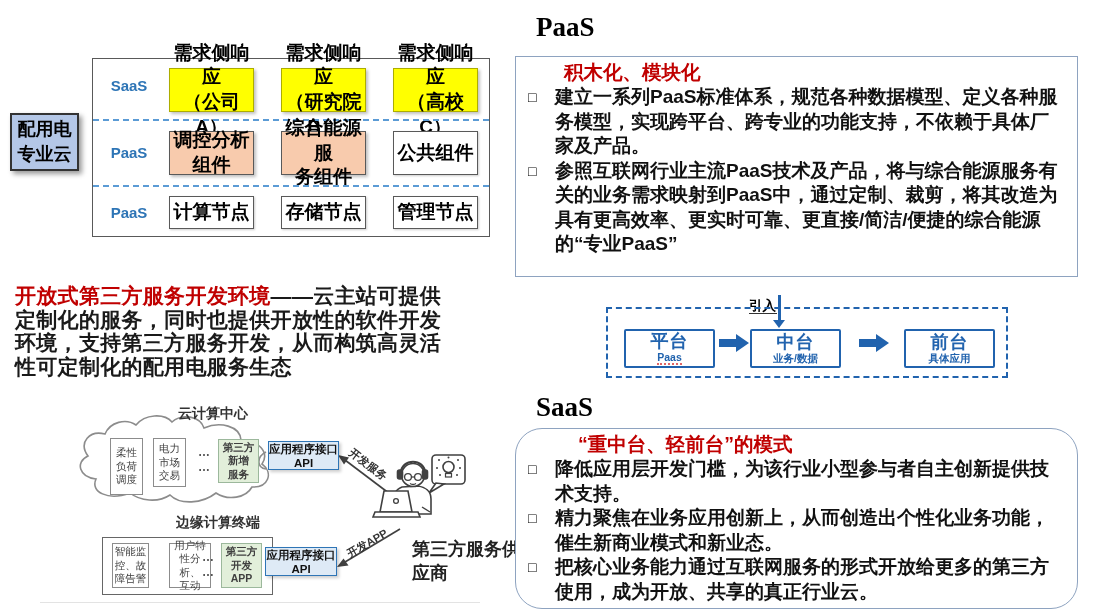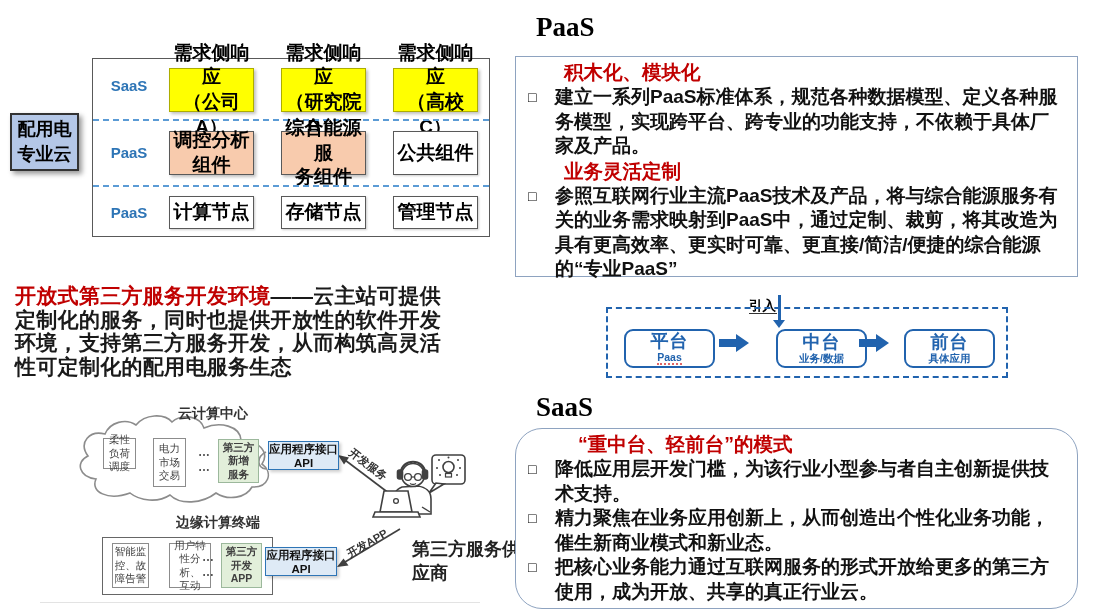--- a/index.html
+++ b/index.html
@@ -66,21 +66,21 @@
   .red-h { color:#C00000; font-weight:700; font-size:19.5px; line-height:25px;margin-left:36px; }
   .bullet { display:flex; }
   .bullet .marker { width:27px; flex:none; font-size:14px; padding-top:4px; color:#000; font-weight:700; }
   .bullet .btext { flex:1; font-size:19px; line-height:24.5px; font-weight:600; color:#111; }
   #saas-box .red-h { padding-left:14px; }
   #saas-box .btext { line-height:24.5px; }
 
   
   #flow { left:606px; top:307px; width:402px; height:71px; border:2px dashed #2163AE; }
   .fnode { position:absolute; top:20px; width:91px; height:39px; border:2.5px solid #2163AE;
-    border-radius:9px; background:#fff; display:flex; flex-direction:column;
+    border-radius:2px; background:#fff; display:flex; flex-direction:column;
     align-items:center; justify-content:center; }
   .fnode .ft { font-size:18px; font-weight:700; color:#2163AE; line-height:19px; letter-spacing:1px; }
   .fnode .fs { font-size:10.5px; font-weight:700; color:#2163AE; line-height:12px; }
   .fnode .fs.spell { border-bottom:2px dotted #e06666; }
   .block-arrow { position:absolute; top:333px; }
   #intro-label { left:749px; top:297px; font-size:13.5px; font-weight:700; color:#000; }
   #intro-underline { left:749px; top:313px; width:28px; border-top:1.5px solid #333; }
   #intro-arrow-line { left:778px; top:295px; width:3px; height:26px; background:#2163AE; }
   #intro-arrow-head { left:773px; top:320px; width:0; height:0;
     border-left:6.5px solid transparent; border-right:6.5px solid transparent;
@@ -175,21 +175,21 @@
       </g>
       <g fill="#ffffff" stroke="#404040" stroke-width="1.6">
         <polygon points="354,96 378,96 382,117 350,117"></polygon>
         <circle cx="366" cy="106" r="2.4" stroke-width="1.3"></circle>
         <polygon points="345,117 388,117 390,122 343,122"></polygon>
         <line x1="392" y1="112" x2="400" y2="117" stroke-width="1.4"></line>
       </g>
     </svg>
 
     <div class="dev-title" style="left:123px; top:10px; width:120px">云计算中心</div>
-    <div class="minibox" style="left:73px;  top:43px; width:33px; height:31px">柔性
+    <div class="minibox" style="left:80px;  top:43px; width:33px; height:57px">柔性
 负荷
 调度</div>
     <div class="minibox" style="left:123px; top:43px; width:33px; height:49px">电力
 市场
 交易</div>
     <div class="dots" style="left:168px; top:50px">…
 …</div>
     <div class="minibox green" style="left:188px; top:44px; width:41px; height:44px">第三方
 新增
 服务</div>
@@ -222,37 +222,36 @@
   </div>
   <div class="abs" id="bottom-divider"></div>
 
   <div class="serif-title" style="left:536px; top:12px">PaaS</div>
   <div class="rbox" id="paas-box">
     <div class="red-h">积木化、模块化</div>
     <div class="bullet">
       <span class="marker">□</span>
       <span class="btext">建立一系列PaaS标准体系，规范各种数据模型、定义各种服务模型，实现跨平台、跨专业的功能支持，不依赖于具体厂家及产品。</span>
     </div>
-    <div class="red-h">业务灵活定制</div>
     <div class="bullet">
       <span class="marker">□</span>
       <span class="btext">参照互联网行业主流PaaS技术及产品，将与综合能源服务有关的业务需求映射到PaaS中，通过定制、裁剪，将其改造为具有更高效率、更实时可靠、更直接/简洁/便捷的综合能源的“专业PaaS”</span>
     </div>
   </div>
 
   <div class="abs" id="intro-label">引入</div>
   <div class="abs" id="intro-underline"></div>
   <div class="abs" id="intro-arrow-line"></div>
   <div class="abs" id="intro-arrow-head"></div>
   <div class="abs" id="flow">
     <div class="fnode" style="left:16px">
       <span class="ft">平台</span>
       <span class="fs spell">Paas</span>
     </div>
-    <div class="fnode" style="left:168px">
+    <div class="fnode" style="left:142px">
       <span class="ft">中台</span>
       <span class="fs">业务/数据</span>
     </div>
     <div class="fnode" style="left:296px">
       <span class="ft">前台</span>
       <span class="fs">具体应用</span>
     </div>
   </div>
   <svg class="block-arrow" style="left:719px" width="32" height="20">
       <polygon points="0,6 17,6 17,1 30,10 17,19 17,14 0,14" fill="#2163AE"></polygon>

